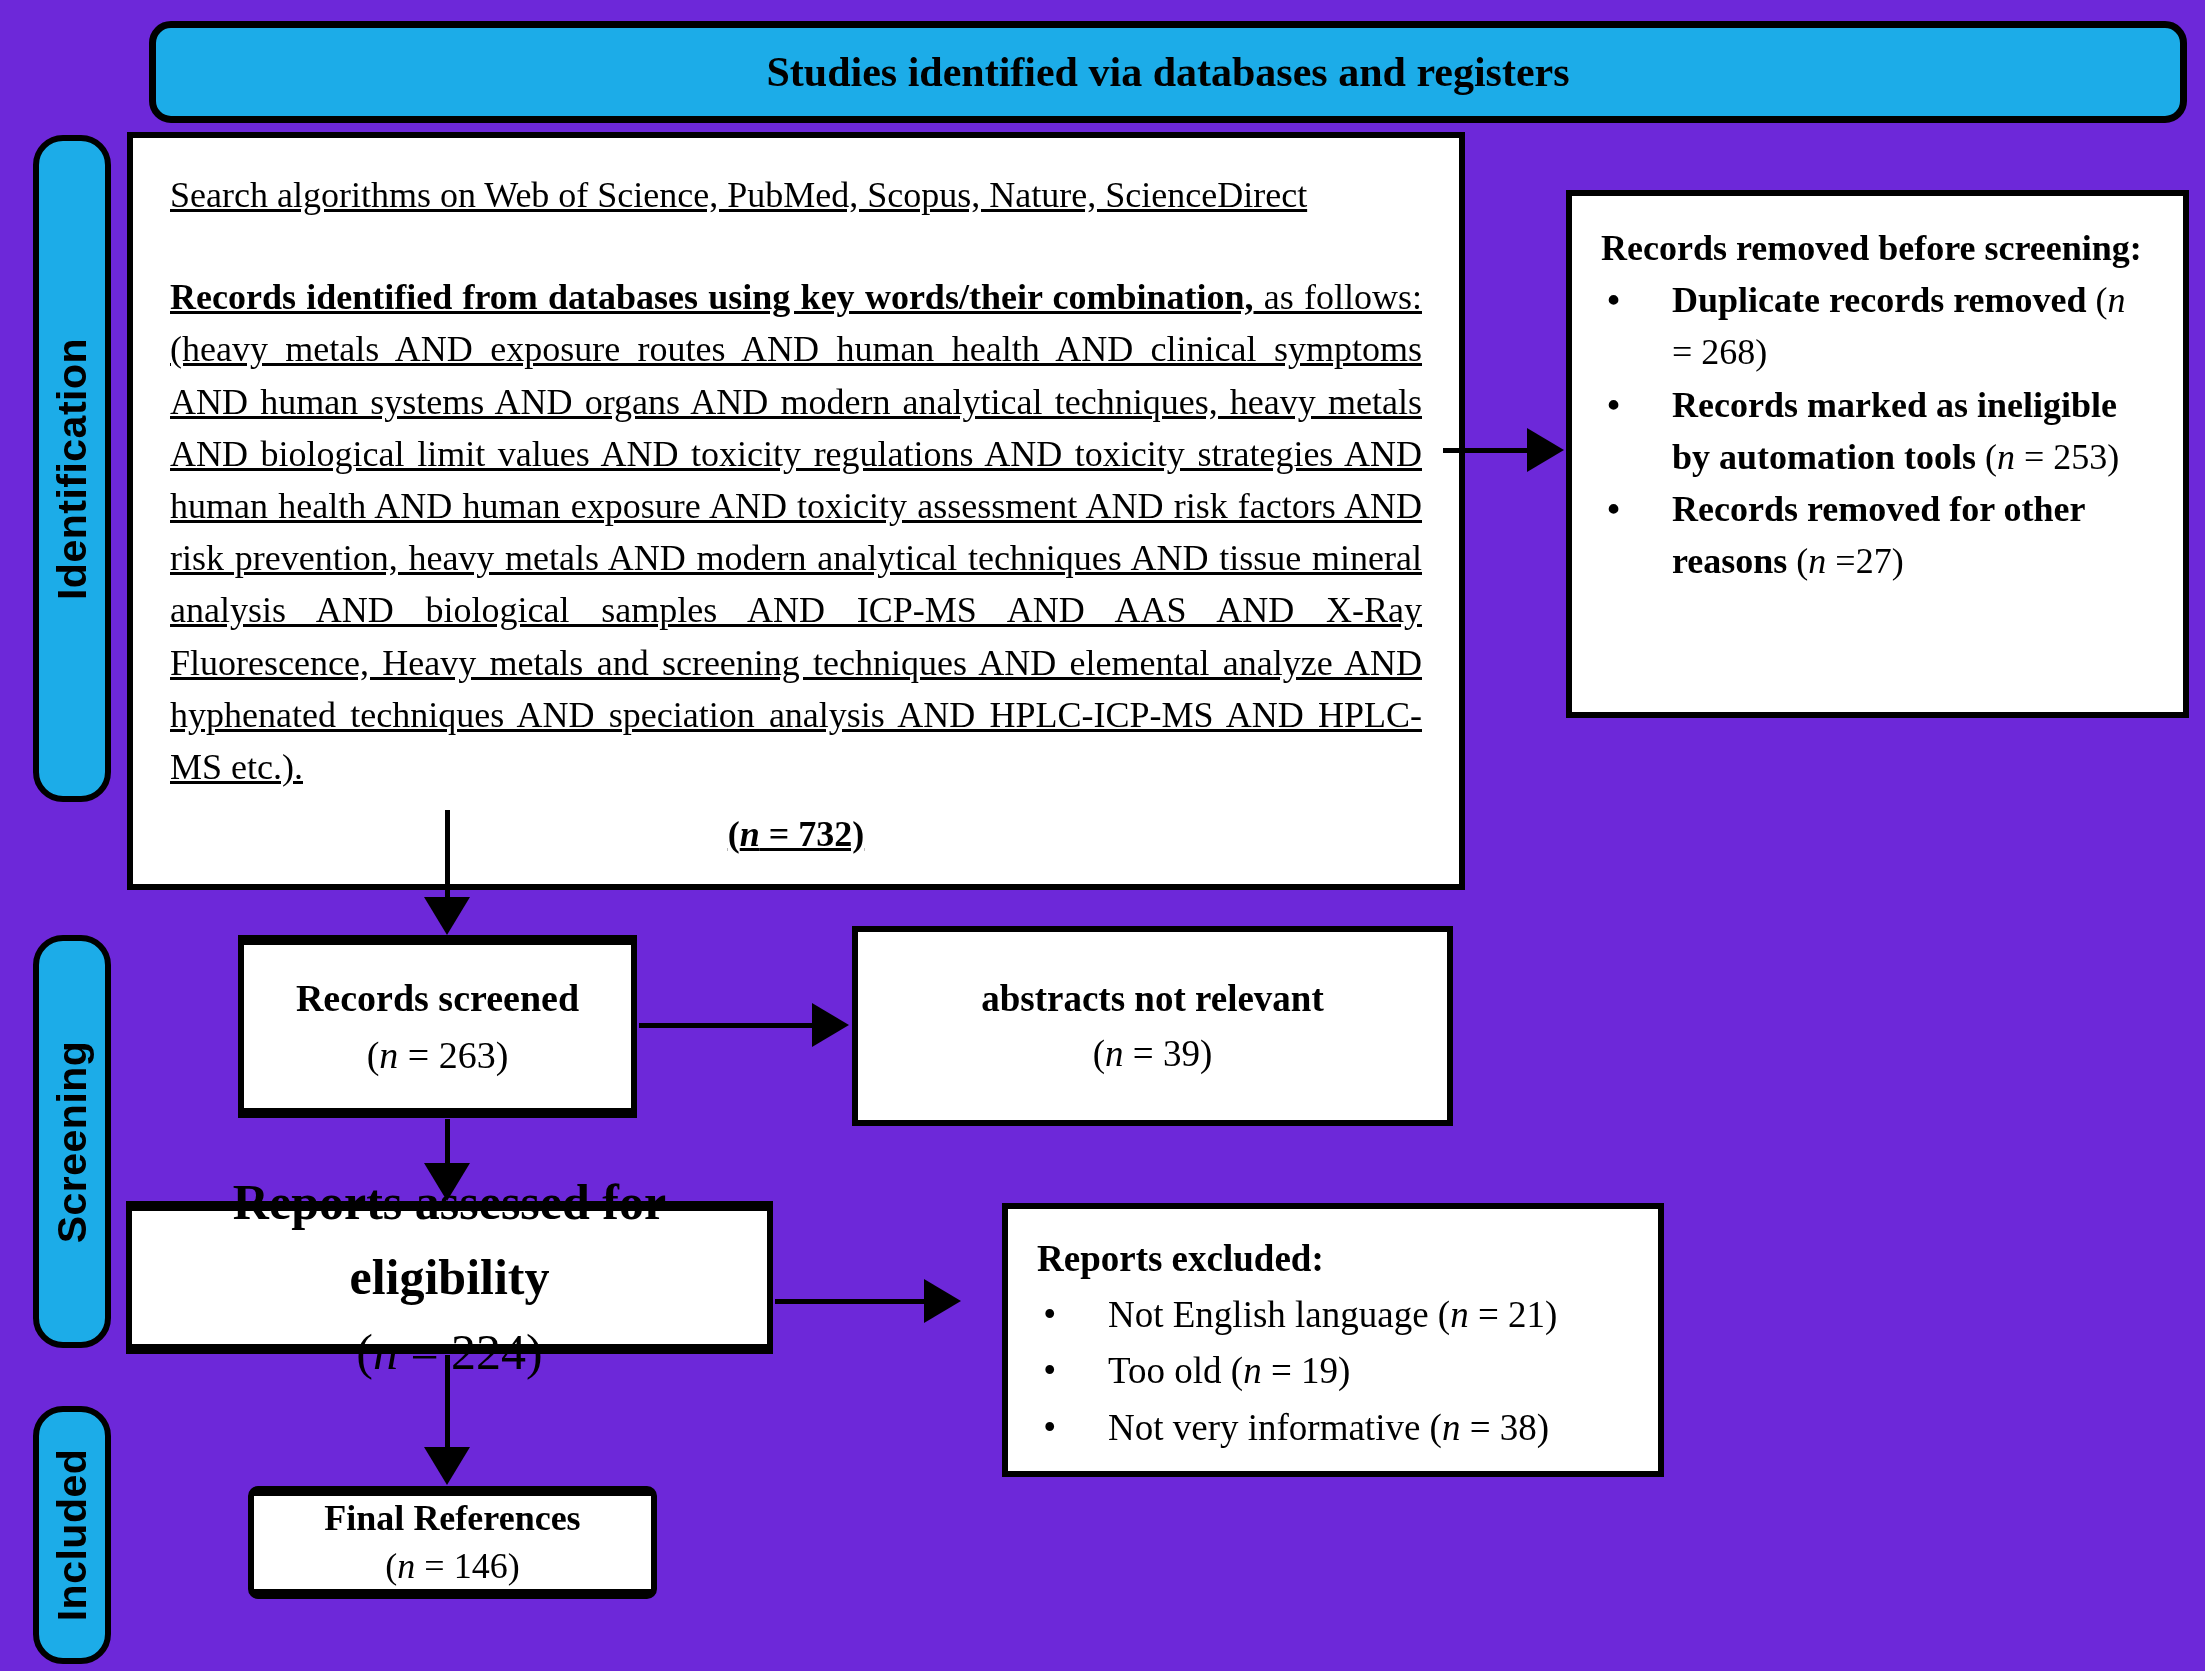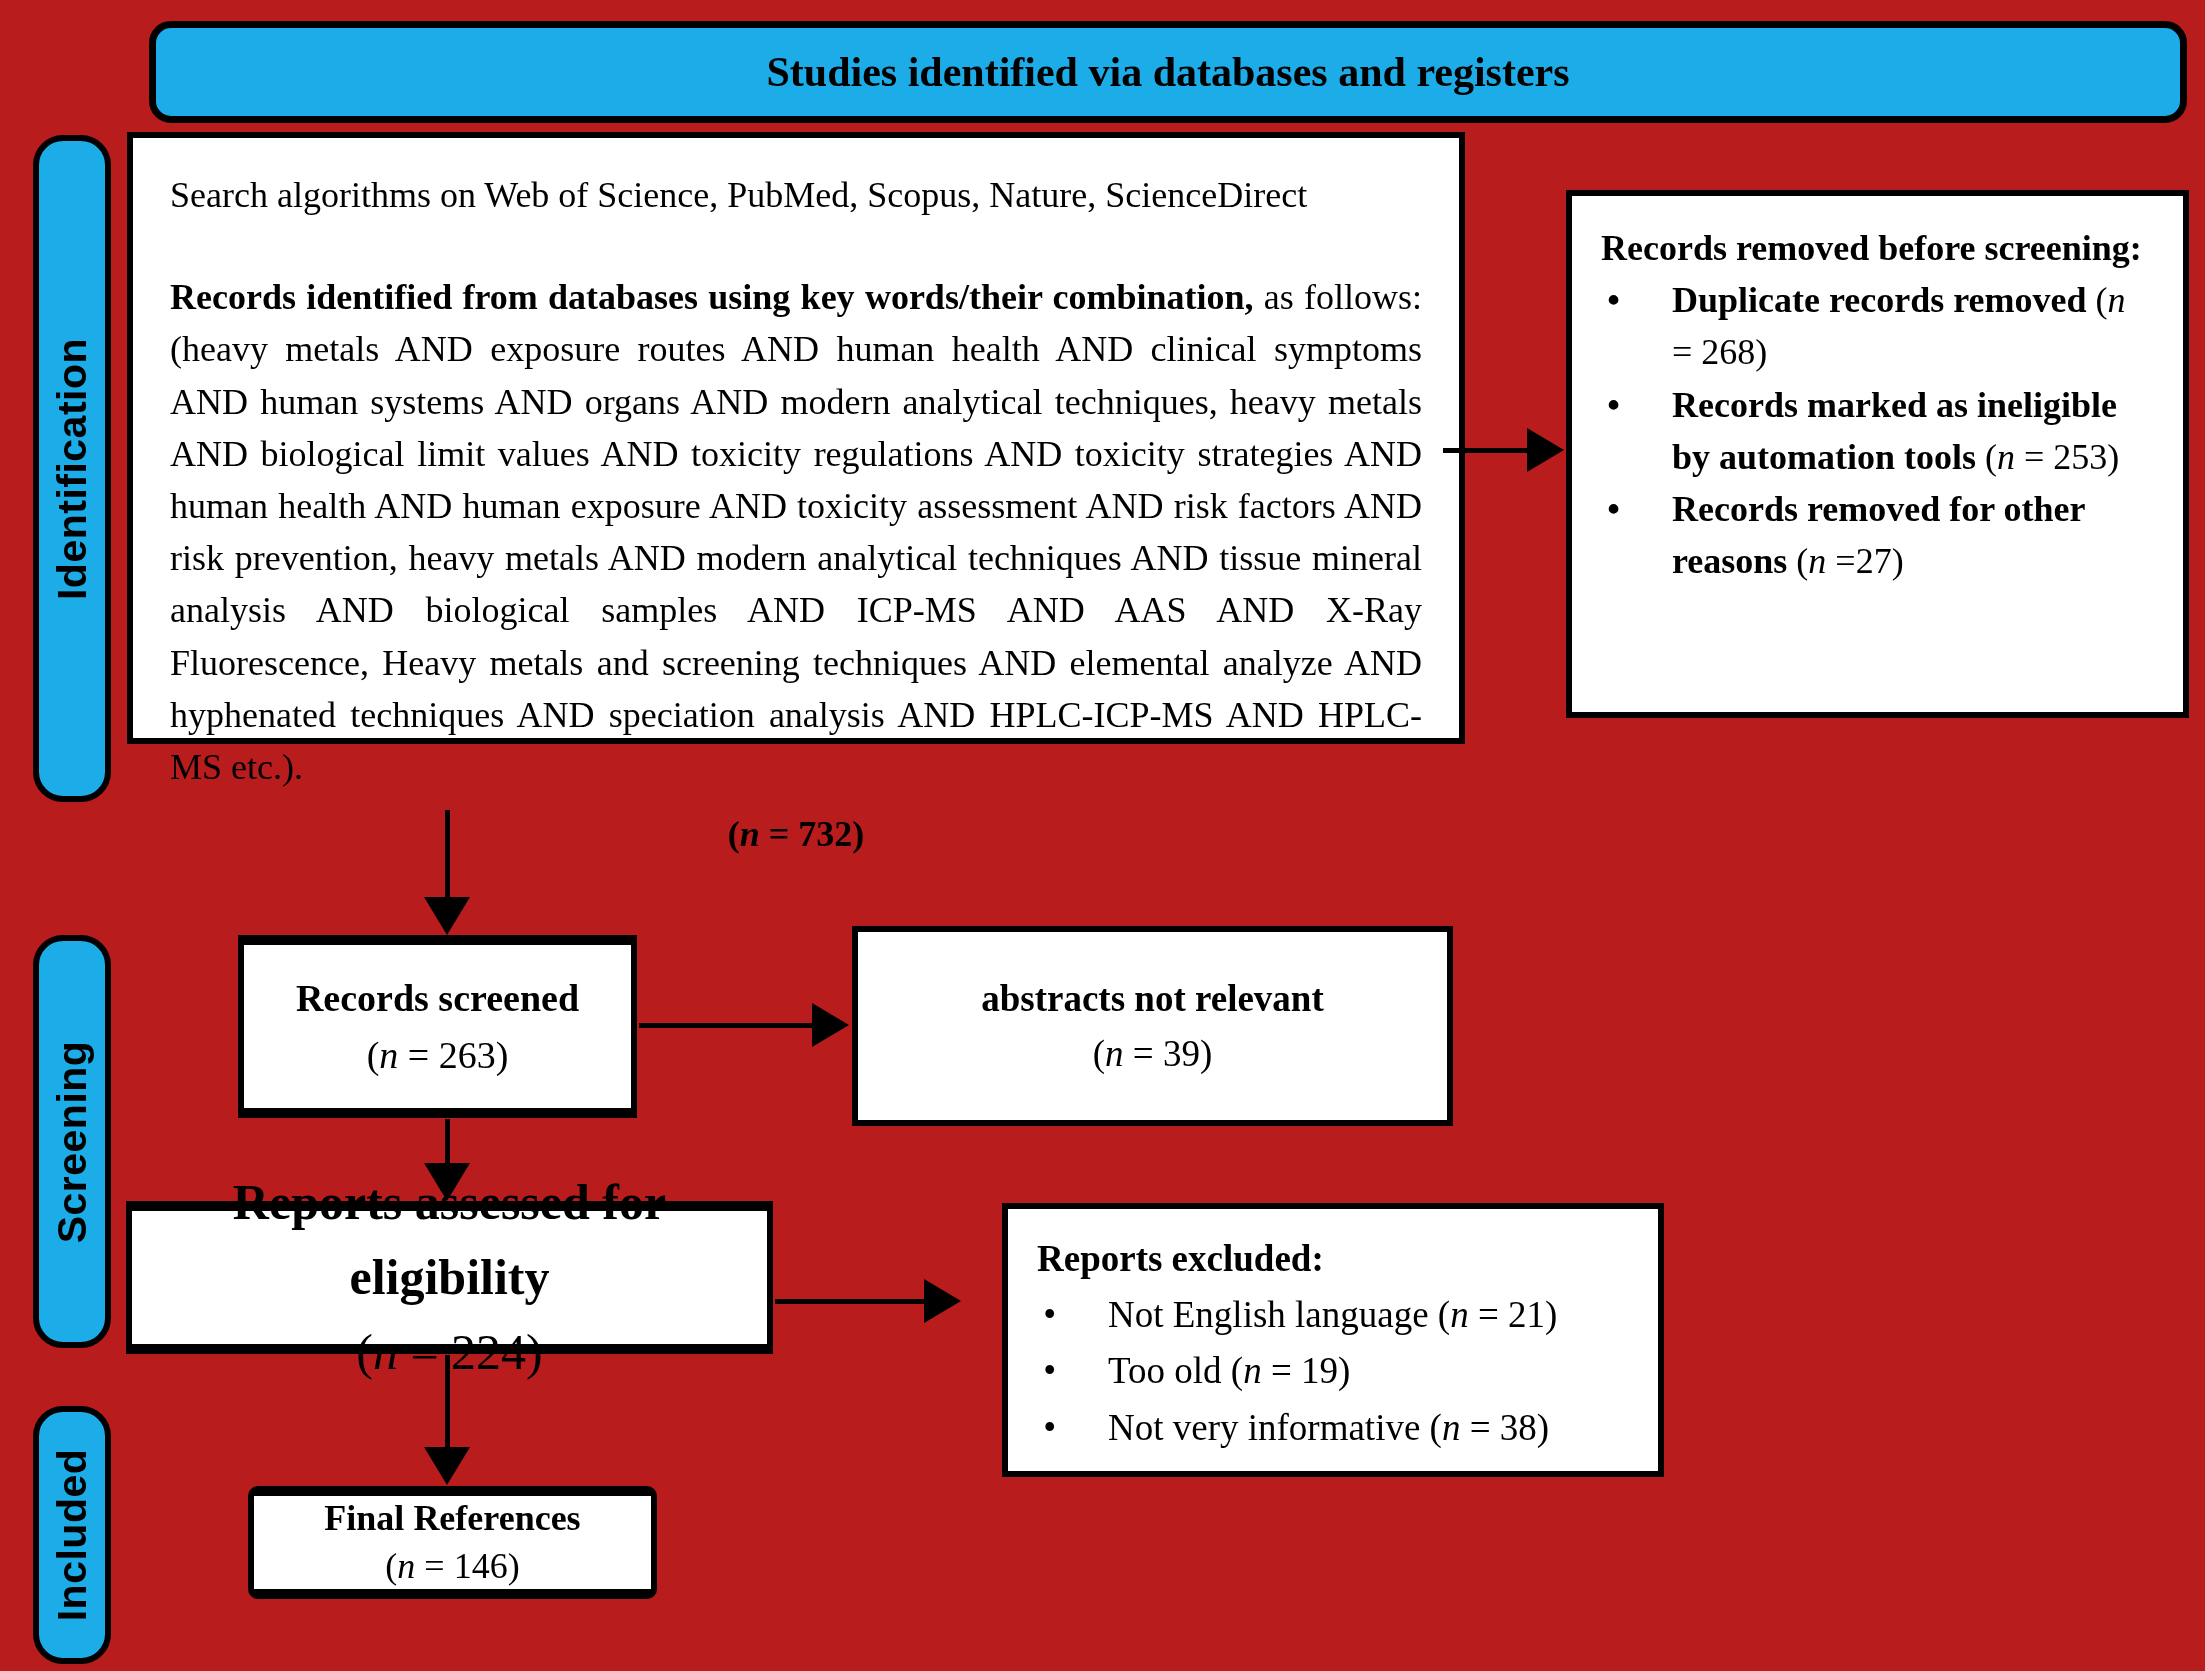--- a/index.html
+++ b/index.html
@@ -1,17 +1,17 @@
 <!DOCTYPE html>
 <html style="font-size:8.4px"><head>
 <meta charset="utf-8">
 <style>
   html,body{margin:0;padding:0;background:#ffffff;}
   #canvas{
-    position:relative;width:2205px;height:1672px;background:#b91c1c;
+    position:relative;width:2205px;height:1672px;background:#6d28d9;
     font-family:"Liberation Serif",serif;color:#000;overflow:hidden;
   }
   
   .banner{
     position:absolute;left:149px;top:21px;width:2038px;height:102px;
     box-sizing:border-box;border:7.3px solid #000;border-radius:22px;
     display:flex;align-items:center;justify-content:center;
     font-weight:bold;font-size:42px;
   }
   
@@ -24,22 +24,22 @@
     white-space:nowrap;font-family:"Liberation Sans",sans-serif;
     font-weight:bold;font-size:41px;letter-spacing:0.5px;
   }
   #pill-identification{left:33px;top:135px;width:78px;height:667px;}
   #pill-screening{left:33px;top:935px;width:78px;height:413px;}
   #pill-included{left:33px;top:1406px;width:78px;height:258px;}
   
   .box{position:absolute;box-sizing:border-box;border:6.3px solid #000;background:#fff;}
   .thickTB{border-top-width:10.5px;border-bottom-width:10.5px;}
   
-  #main-box{left:127px;top:132px;width:1338px;height:612px;padding:31px 37px 29px 37px;
-    font-size:36px;line-height:1.45;}
+  #main-box{left:127px;top:132px;width:1338px;height:758px;padding:31px 37px 29px 37px;
+    font-size:36px;line-height:1.45;text-decoration:underline;}
   #main-box .line1{text-align:left;}
   #main-box .para{margin-top:50px;text-align:justify;}
   #main-box .nline{margin-top:14.6px;text-align:center;font-weight:bold;}
   
   #removed-box{left:1566px;top:190px;width:623px;height:528px;padding:26px 29px;
     font-size:36px;line-height:1.45;font-weight:bold;}
   
   .center-box{display:flex;flex-direction:column;align-items:center;justify-content:center;text-align:center;}
   #screened-box{left:238px;top:935px;width:399px;height:183px;font-size:38px;line-height:1.5;}
   #excluded1-box{left:852px;top:926px;width:601px;height:200px;font-size:37px;line-height:1.5;}

